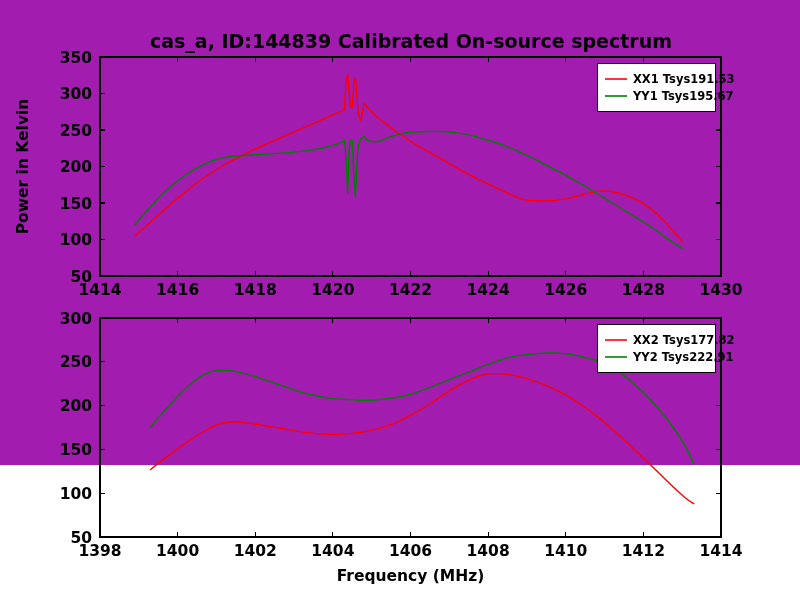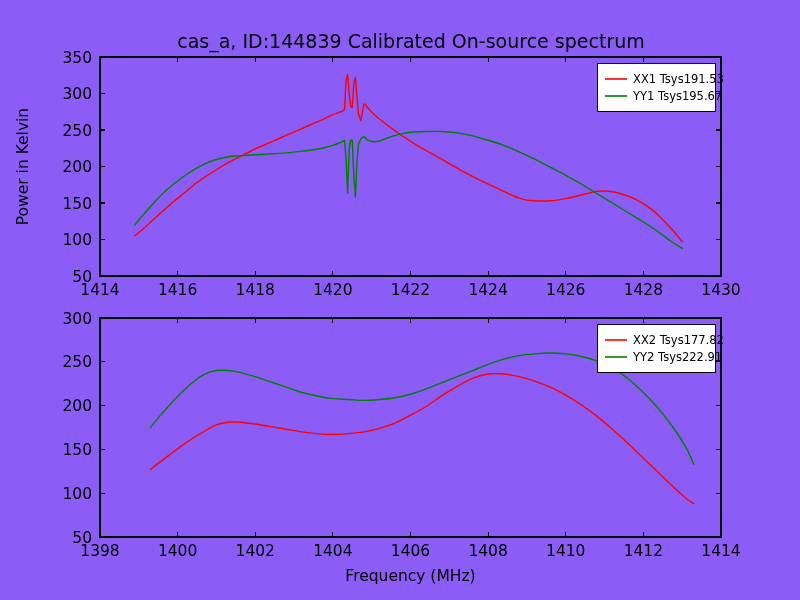--- a/index.html
+++ b/index.html
@@ -9,22 +9,23 @@
   }
   body {
     width: 800px;
     height: 600px;
     font-family: "DejaVu Sans", sans-serif;
     overflow: hidden;
   }
   #figure {
     position: relative;
     width: 800px;
-    height: 600px;
-    background: #8b5cf6;
+    height: 465px;
+    background: #a21caf;
+    font-weight: bold;
   }
   #plot-svg {
     position: absolute;
     left: 0;
     top: 0;
     width: 800px;
     height: 600px;
     display: block;
   }
   .axis-line {

